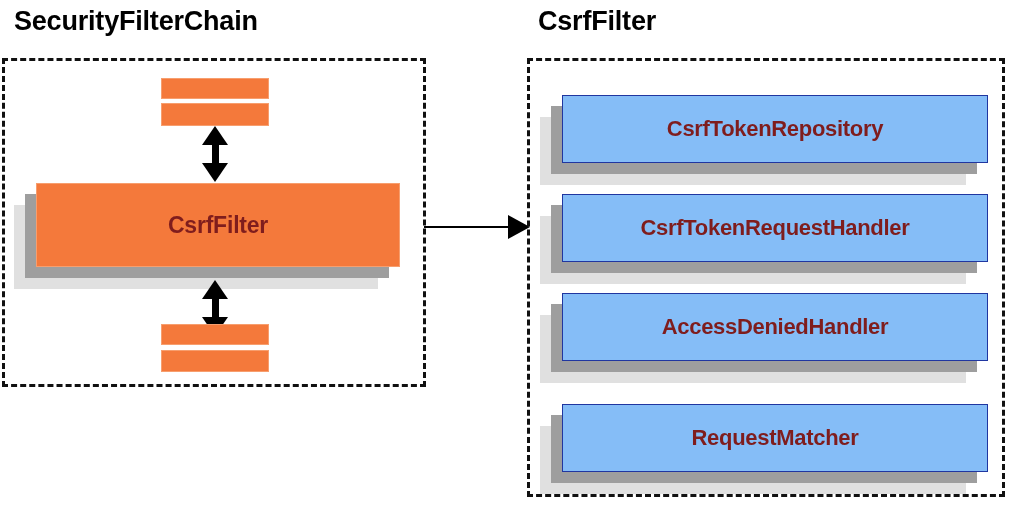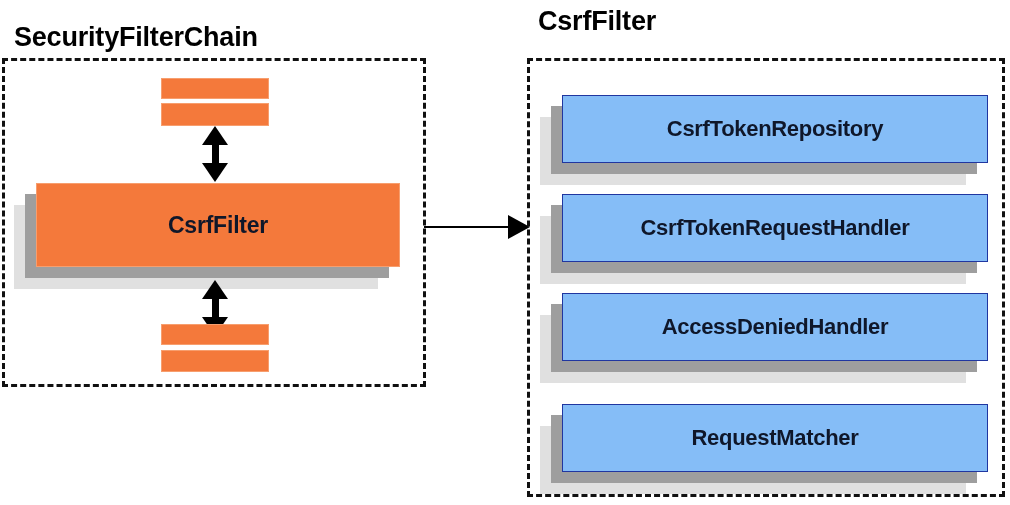--- a/index.html
+++ b/index.html
@@ -21,21 +21,21 @@
   
   .panel-title {
     position: absolute;
     font-weight: bold;
     font-size: 27px;
     line-height: 1;
     color: #000000;
     letter-spacing: -0.2px;
     white-space: nowrap;
   }
-  #title-left  { left: 14px;  top: 24px; }
+  #title-left  { left: 14px;  top: 8px; }
   #title-right { left: 538px; top: 8px; }
 
   
   .dashed-panel {
     position: absolute;
     border: 3px dashed #111111;
     box-sizing: border-box;
     background: transparent;
   }
   #panel-left  { left: 2px;   top: 58px; width: 424px; height: 329px; }
@@ -63,21 +63,21 @@
   }
   .stack .face {
     left: 22px;
     top: 0;
     display: flex;
     align-items: center;
     justify-content: center;
   }
   .stack .label {
     font-weight: bold;
-    color: #0f172a;
+    color: #7f1d1d;
     white-space: nowrap;
     text-align: center;
   }
 
   
   .face-orange {
     background: #f4793b;
     border: 1px solid #f79e6e;
   }
   .face-orange .label { font-size: 23px; letter-spacing: -0.2px; }

